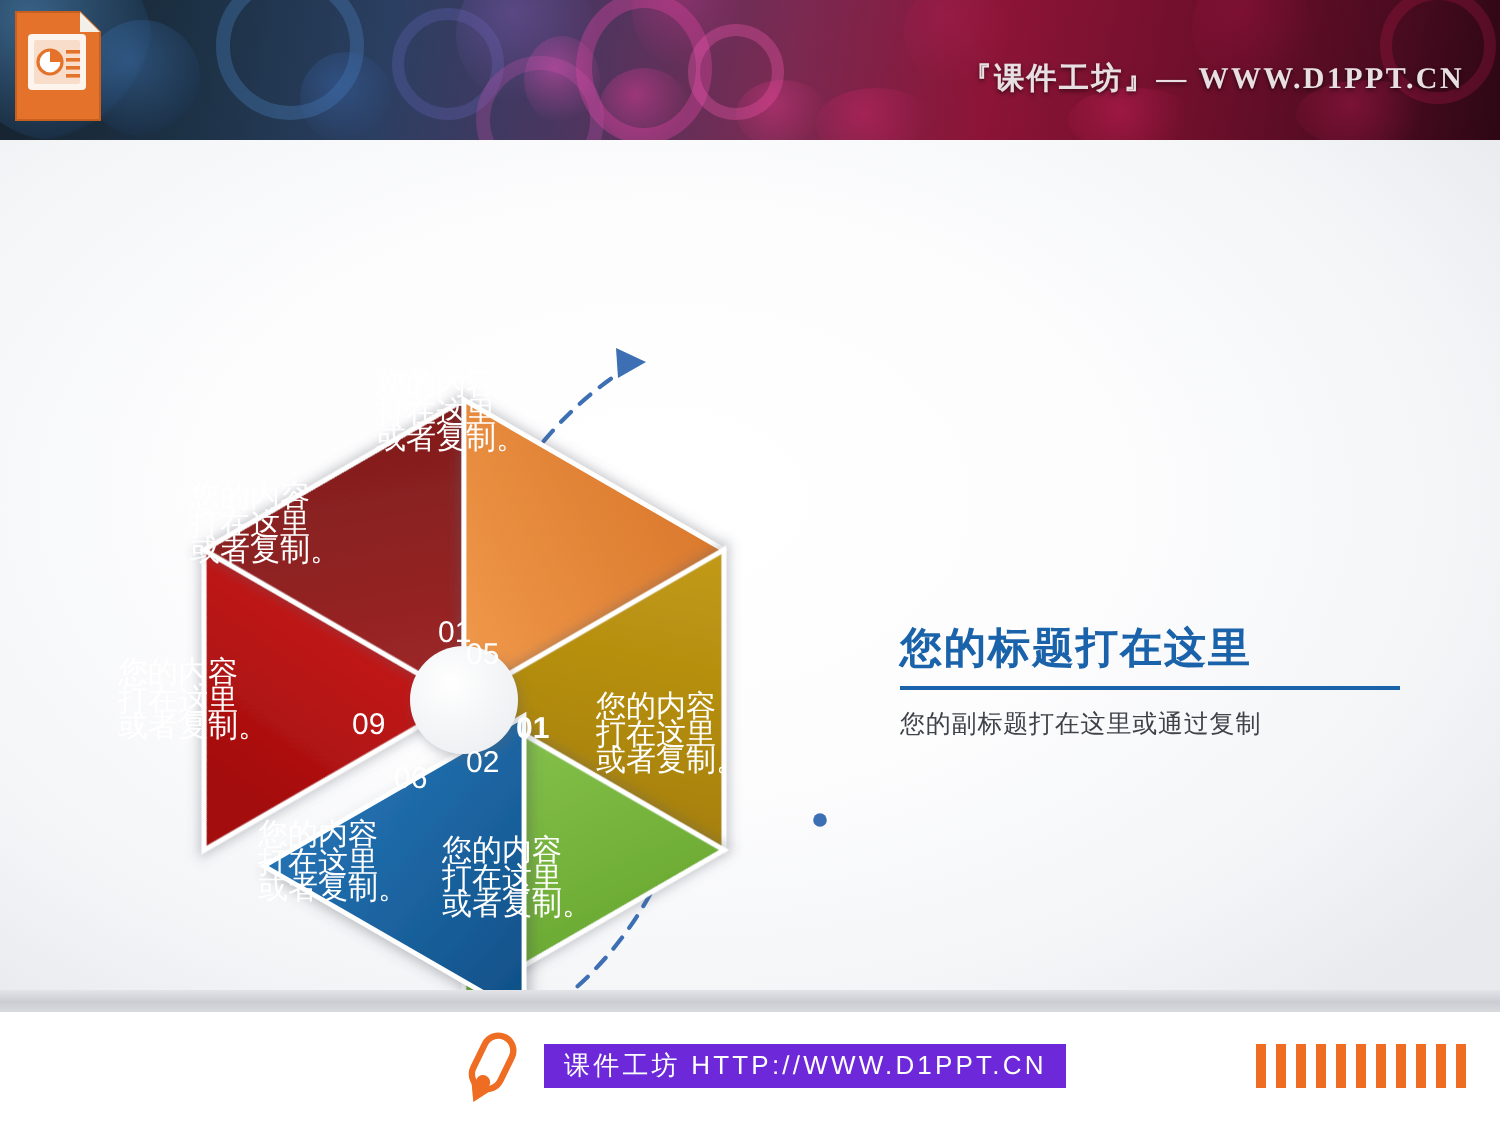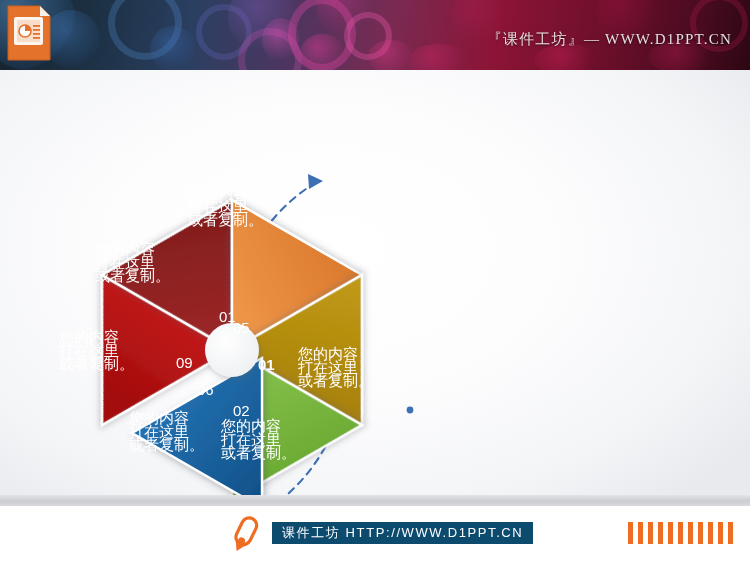--- a/index.html
+++ b/index.html
@@ -18,20 +18,21 @@
   
   #header {
     position: absolute; left: 0; top: 0;
     width: 750px; height: 70px;
     overflow: hidden;
     background:
       linear-gradient(100deg,
         #16222e 0%, #1d3246 14%, #2b3f62 26%,
         #4a3660 38%, #7a2a52 52%, #8c1436 66%,
         #6d0f2b 80%, #4a0b20 92%, #2d0714 100%);
+    font-weight: bold;
   }
   .bokeh { position: absolute; border-radius: 50%; }
   .bk-ring { border-style: solid; }
 
   #header-logo {
     position: absolute; left: 6px; top: 4px;
     width: 46px; height: 58px;
     z-index: 6;
   }
   #header-title {
@@ -91,21 +92,21 @@
     color: #3f4249;
     letter-spacing: .4px;
     white-space: nowrap;
   }
 
   
   #pencil { position: absolute; left: 228px; top: 515px; width: 34px; height: 40px; }
   #url-bar {
     position: absolute; left: 272px; top: 522px;
     height: 22px; padding: 0 10px;
-    background: #0c4a6e;
+    background: #6d28d9;
     color: #ffffff;
     font-size: 13px;
     letter-spacing: 1.6px;
     line-height: 22px;
     white-space: nowrap;
     font-family: "Liberation Sans", sans-serif;
   }
   #stripes {
     position: absolute; left: 628px; top: 522px;
     height: 22px; width: 122px;
@@ -235,21 +236,21 @@
         </g>
 
         <circle cx="212" cy="208" r="27" fill="url(#hub)" filter="url(#sh)"></circle>
       </svg>
 
       
       <div class="seg-num" style="position:absolute;left:199px;top:166px;">01</div>
       <div class="seg-num" style="position:absolute;left:167px;top:177px;padding-left:46px;">05</div>
       <div class="seg-num" style="position:absolute;left:156px;top:212px;">09</div>
       <div class="seg-num" style="position:absolute;left:177px;top:239px;">06</div>
-      <div class="seg-num" style="position:absolute;left:213px;top:260px;">02</div>
+      <div class="seg-num" style="position:absolute;left:213px;top:231px;">02</div>
       <div class="seg-num" style="position:absolute;left:238px;top:214px;font-weight:bold;">01</div>
 
       
       <div class="seg-text" style="position:absolute;left:168px;top:44px;text-align:left;">
         <div>您的内容</div>
         <div>打在这里</div>
         <div>或者复制。</div>
       </div>
       <div class="seg-text" style="position:absolute;left:75px;top:100px;text-align:left;">
         <div>您的内容</div>
@@ -271,20 +272,25 @@
         <div>打在这里</div>
         <div>或者复制。</div>
       </div>
       <div class="seg-text" style="position:absolute;left:278px;top:205px;text-align:left;">
         <div>您的内容</div>
         <div>打在这里</div>
         <div>或者复制。</div>
       </div>
     </div>
 
+    <div id="textblock">
+      <div id="main-title">您的标题打在这里</div>
+      <div id="title-rule"></div>
+      <div id="sub-title">您的副标题打在这里或通过复制</div>
+    </div>
 
   </div>
 
   <div id="band"></div>
   <div id="footer"></div>
 
   <div id="pencil">
     <svg viewBox="0 0 34 40" width="34" height="40">
       <g transform="rotate(26 17 20)">
         <rect x="9" y="2" width="15" height="28" rx="7.5" fill="none" stroke="#ef6c23" stroke-width="3.2"></rect>

